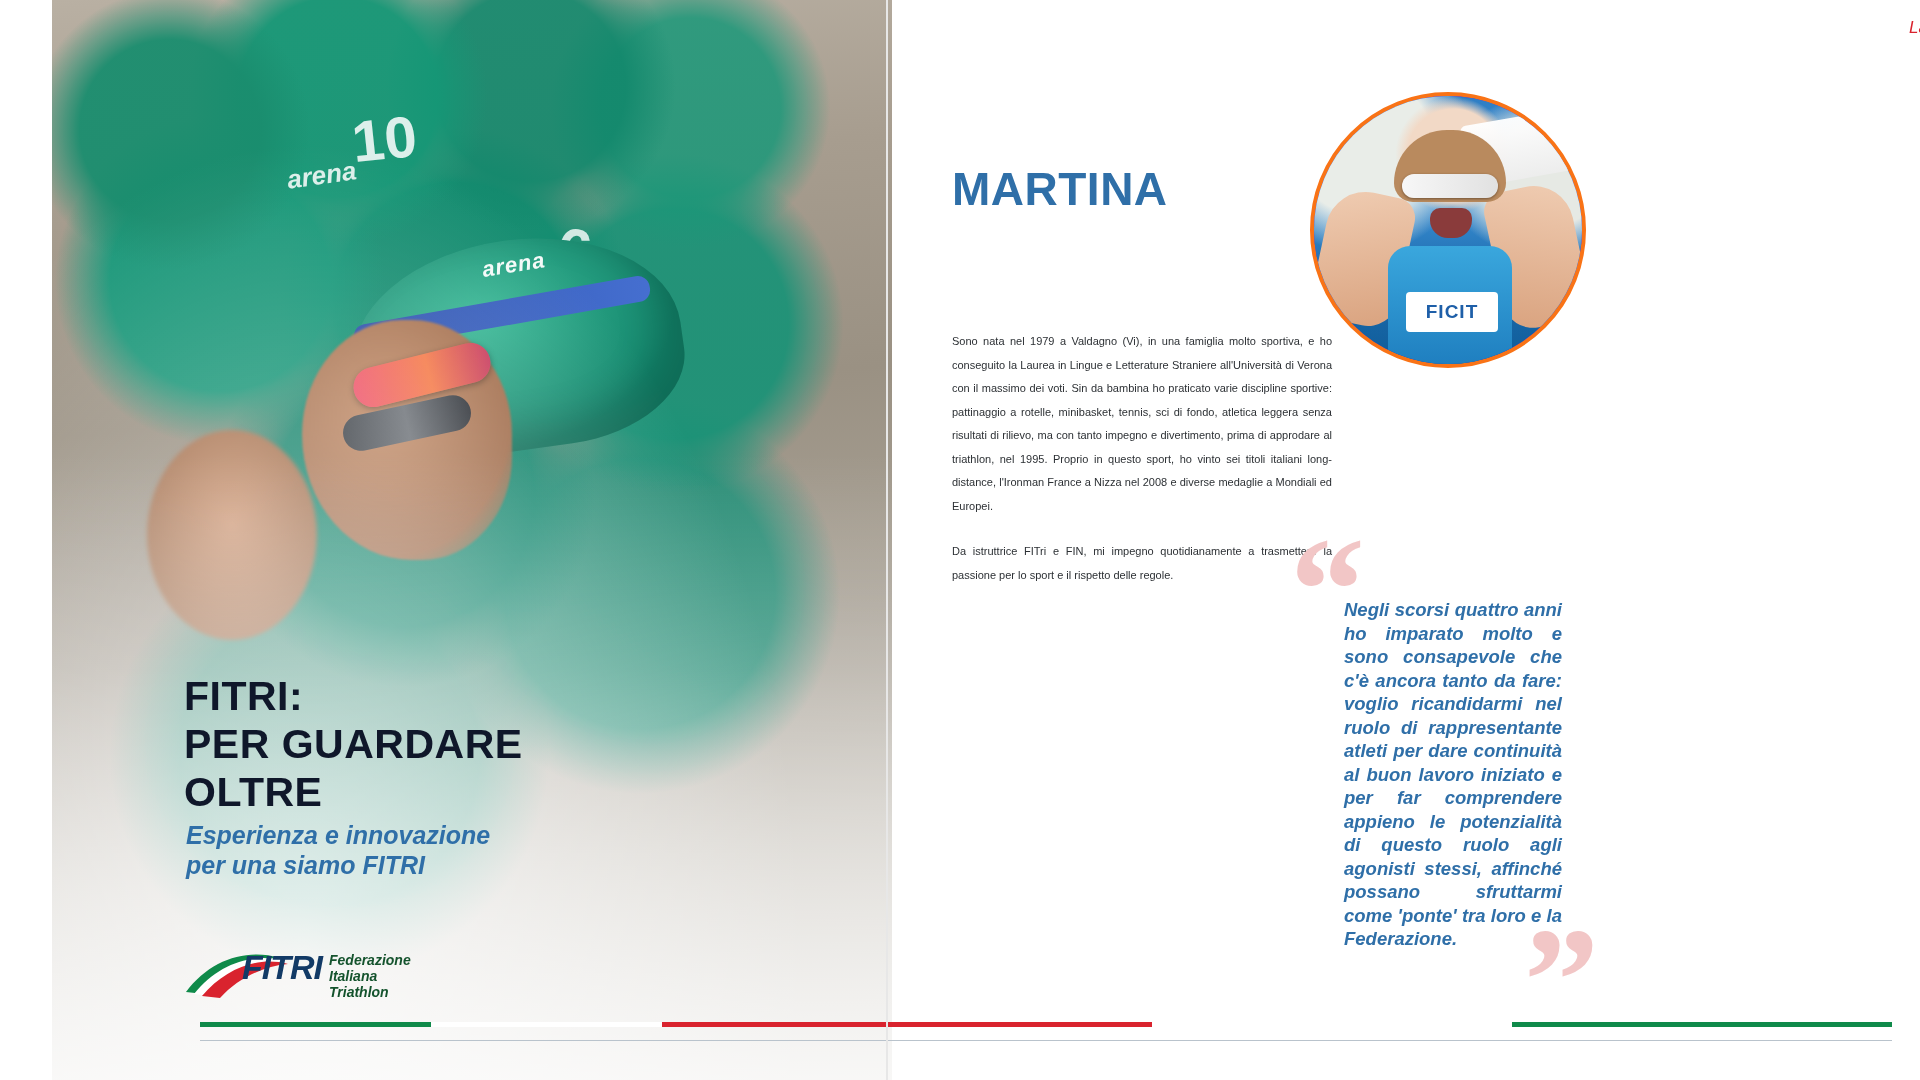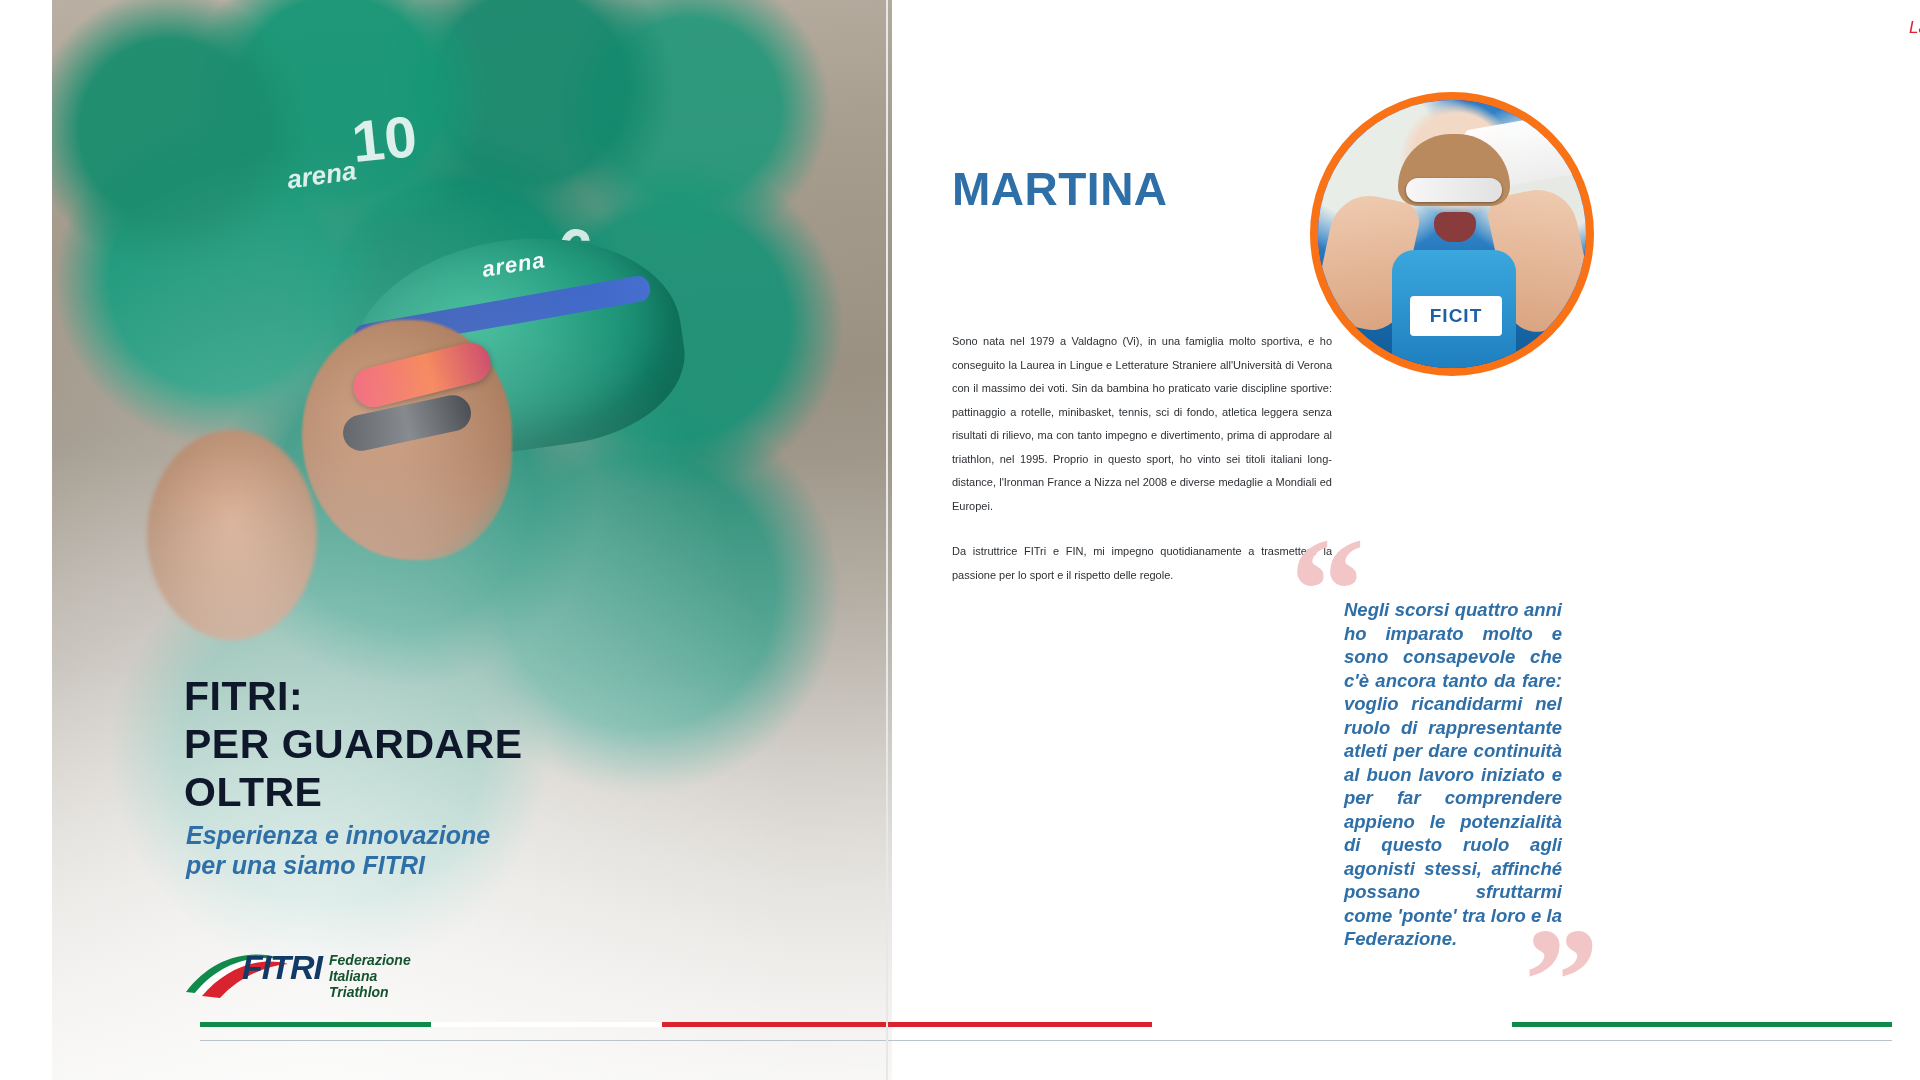--- a/index.html
+++ b/index.html
@@ -166,21 +166,21 @@
     letter-spacing: .5px;
   }
 
   .portrait {
     position: absolute;
     left: 418px;
     top: 92px;
     width: 268px;
     height: 268px;
     border-radius: 50%;
-    border: 8px solid #f97316;
+    border: 4px solid #f97316;
     overflow: hidden;
     background: #6d28d9;
   }
   .portrait-inner {
     position: absolute;
     inset: 0;
     background:
       radial-gradient(circle at 52% 22%, #f2d9c6 0 46px, rgba(242,217,198,0) 58px),
       radial-gradient(ellipse at 18% 18%, #e9ede8 0 70px, rgba(233,237,232,0) 110px),
       radial-gradient(ellipse at 86% 30%, #e6e9e4 0 62px, rgba(230,233,228,0) 100px),

